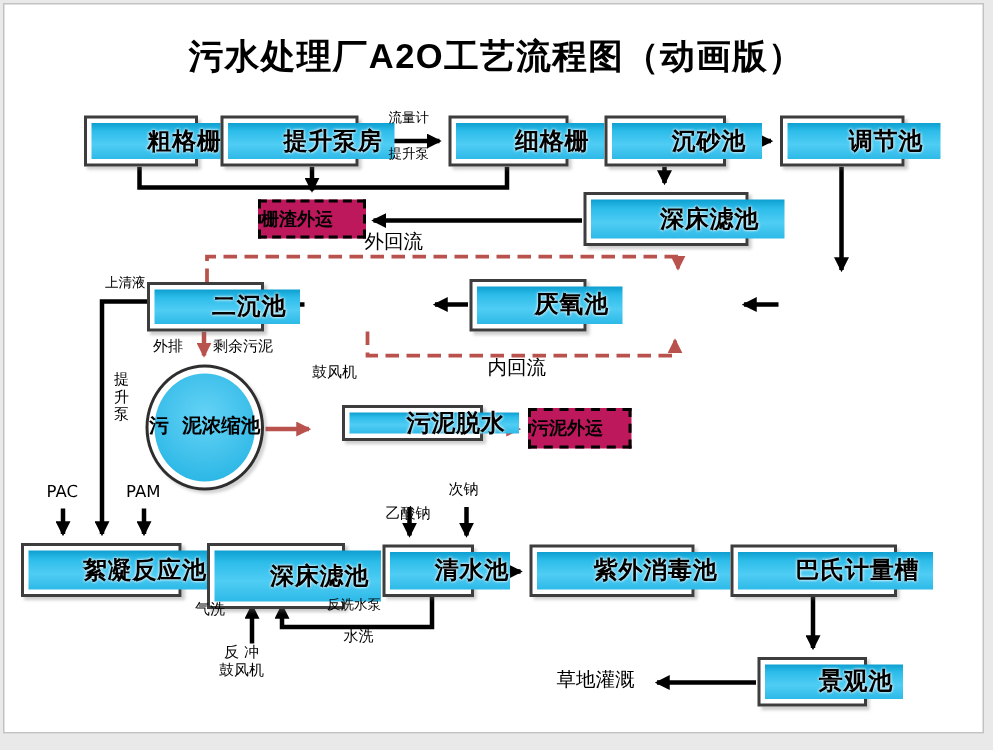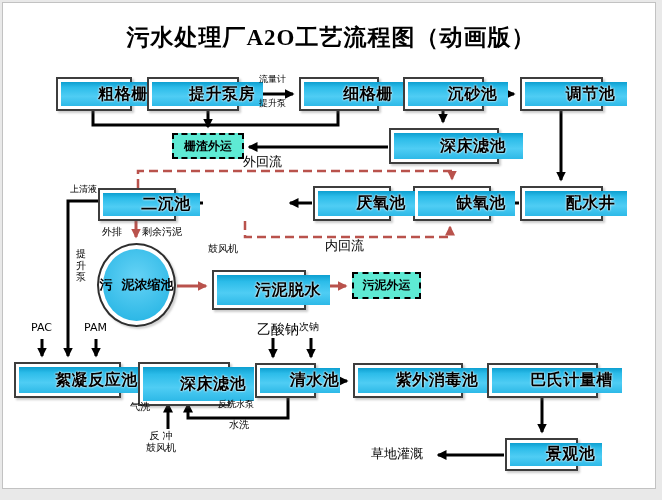--- a/index.html
+++ b/index.html
@@ -1,29 +1,29 @@
 <!DOCTYPE html>
 <html><head>
 <meta charset="utf-8">
 <style>
   html,body{margin:0;padding:0;}
   body{font-family:"DejaVu Sans","Liberation Sans",sans-serif;background:#e9e9e9;}
   .page{position:relative;width:662px;height:500px;background:#e9e9e9;overflow:hidden;}
   .frame{position:absolute;left:2px;top:2px;width:652px;height:485px;background:#fff;border:1px solid #c2c2c2;}
   .title{position:absolute;left:0;top:22px;width:662px;text-align:center;
-         font-family:Liberation Serif, serif;
+         font-family:Liberation Sans, sans-serif;
          font-size:23px;font-weight:bold;color:#000;letter-spacing:1px;white-space:nowrap;}
   .node{position:absolute;background:#fff;border:2px solid #3d3d3d;padding:3px;
         box-sizing:border-box;box-shadow:2px 2px 2px rgba(110,110,110,.35);}
   .node-fill{width:100%;height:100%;display:flex;align-items:center;justify-content:center;
         background:linear-gradient(180deg,#0d9fd0 0%,#2cbce9 22%,#4fcdf4 60%,#2db9e7 100%);padding-left:29px;}
   .node-label{font-weight:bold;font-size:16px;color:#000;letter-spacing:.5px;white-space:nowrap;
         text-shadow:0 0 2px rgba(255,255,255,.85),0 0 2px rgba(255,255,255,.85);}
-  .dashed-node{position:absolute;background:#5eead4;border:2px dashed #000;box-sizing:border-box;
-        display:flex;align-items:center;justify-content:center;}
+  .dashed-node{position:absolute;background:#be185d;border:2px dashed #000;box-sizing:border-box;
+        display:flex;align-items:center;justify-content:flex-start;}
   .dashed-label{font-weight:bold;font-size:12px;color:#000;white-space:nowrap;}
   .circle-node{position:absolute;background:#fff;border:2px solid #2e2e2e;border-radius:50%;
         padding:4px;box-sizing:border-box;box-shadow:2px 2px 2px rgba(110,110,110,.3);}
   .circle-fill{width:100%;height:100%;border-radius:50%;display:flex;flex-direction:row;
         align-items:center;justify-content:center;
         background:radial-gradient(circle at 50% 40%,#66d3f6 0%,#2db8e6 78%);}
   .circle-line{font-weight:bold;font-size:13px;color:#000;line-height:1.35;white-space:pre;}
   .lbl{position:absolute;font-weight:normal;color:#000;white-space:nowrap;line-height:1.15;}
   .lbl-vert{white-space:normal;word-break:break-all;width:13px;}
   svg{position:absolute;left:0;top:0;}
@@ -107,41 +107,31 @@
   <div class="node" style="left:520px;top:77px;width:83px;height:34px">
     <div class="node-fill">
         <span class="node-label">调节池</span>
       </div>
   </div>
   <div class="node" style="left:389px;top:128px;width:110px;height:36px">
     <div class="node-fill">
         <span class="node-label">深床滤池</span>
       </div>
   </div>
-  <div class="node" style="left:520px;top:186px;width:83px;height:35px">
-    <div class="node-fill">
-        <span class="node-label">配水井</span>
-      </div>
-  </div>
-  <div class="node" style="left:413px;top:186px;width:78px;height:35px">
-    <div class="node-fill">
-        <span class="node-label">缺氧池</span>
-      </div>
-  </div>
   <div class="node" style="left:313px;top:186px;width:78px;height:35px">
     <div class="node-fill">
         <span class="node-label">厌氧池</span>
       </div>
   </div>
   <div class="node" style="left:98px;top:188px;width:78px;height:33px">
     <div class="node-fill">
         <span class="node-label">二沉池</span>
       </div>
   </div>
-  <div class="node" style="left:212px;top:270px;width:94px;height:40px">
+  <div class="node" style="left:228px;top:270px;width:94px;height:24px">
     <div class="node-fill">
         <span class="node-label">污泥脱水</span>
       </div>
   </div>
   <div class="node" style="left:14px;top:362px;width:107px;height:36px">
     <div class="node-fill">
         <span class="node-label">絮凝反应池</span>
       </div>
   </div>
   <div class="node" style="left:138px;top:362px;width:92px;height:44px">
@@ -188,21 +178,21 @@
   <div class="lbl" style="left:259px;top:98px;font-size:9px">提升泵</div>
   <div class="lbl" style="left:243px;top:155px;font-size:13px">外回流</div>
   <div class="lbl" style="left:325px;top:239px;font-size:13px">内回流</div>
   <div class="lbl" style="left:70px;top:184px;font-size:9px">上清液</div>
   <div class="lbl" style="left:102px;top:226px;font-size:10px">外排</div>
   <div class="lbl" style="left:142px;top:226px;font-size:10px">剩余污泥</div>
   <div class="lbl" style="left:208px;top:243px;font-size:10px">鼓风机</div>
   <div class="lbl lbl-vert" style="left:76px;top:248px;font-size:10px">提升泵</div>
   <div class="lbl" style="left:31px;top:322px;font-size:11px">PAC</div>
   <div class="lbl" style="left:84px;top:322px;font-size:11px">PAM</div>
-  <div class="lbl" style="left:257px;top:321px;font-size:14px">乙酸钠</div>
+  <div class="lbl" style="left:257px;top:337px;font-size:10px">乙酸钠</div>
   <div class="lbl" style="left:299px;top:321px;font-size:10px">次钠</div>
   <div class="lbl" style="left:130px;top:401px;font-size:10px">气洗</div>
   <div class="lbl" style="left:146px;top:430px;font-size:10px;text-align:center">
     <div>反 冲</div>
     <div>鼓风机</div>
   </div>
   <div class="lbl" style="left:218px;top:399px;font-size:9px">反洗水泵</div>
   <div class="lbl" style="left:229px;top:419px;font-size:10px">水洗</div>
   <div class="lbl" style="left:371px;top:447px;font-size:13px">草地灌溉</div>
 </div>

